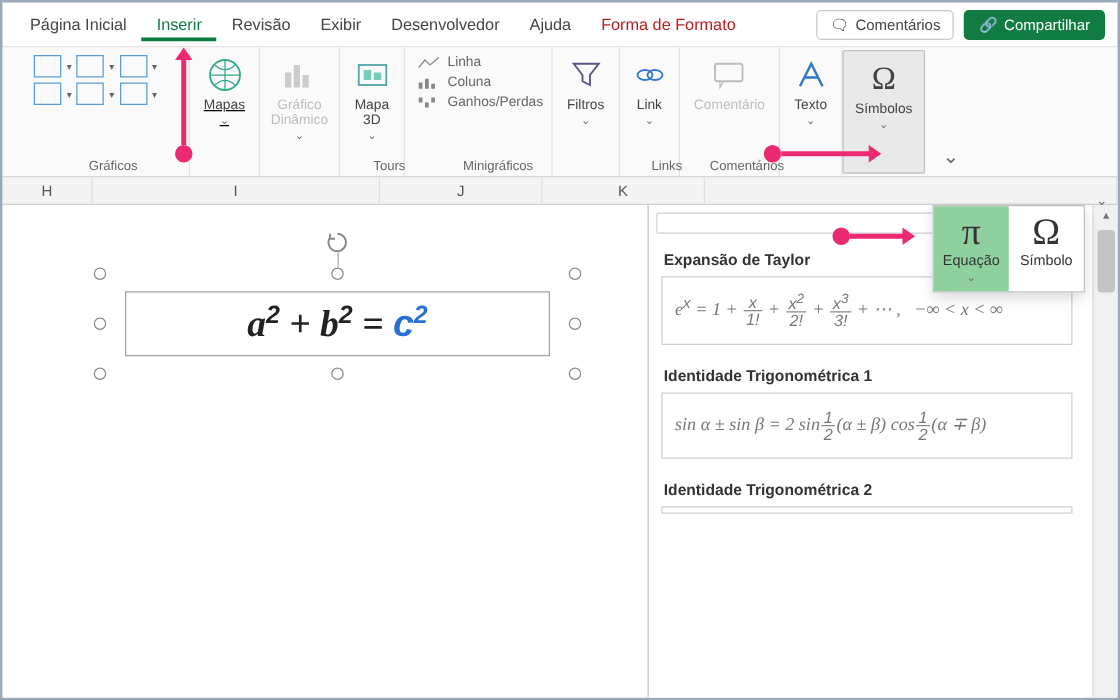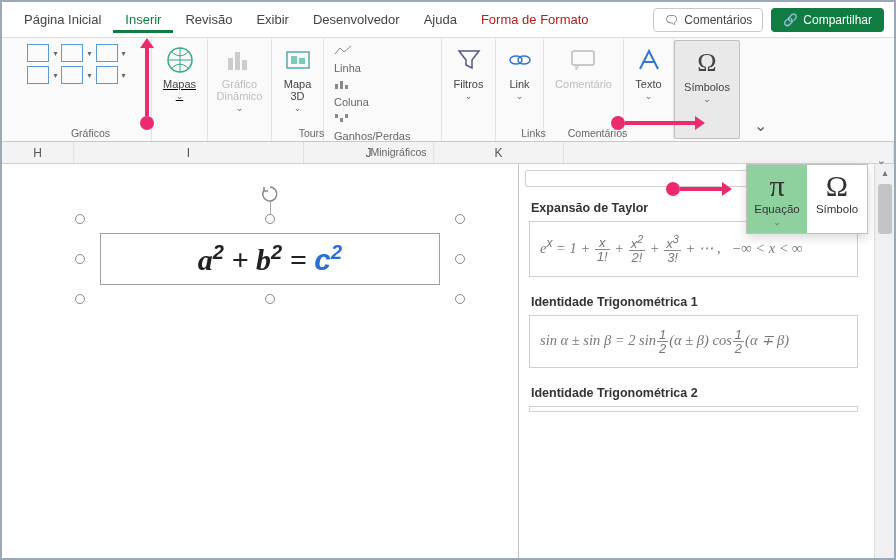--- a/index.html
+++ b/index.html
@@ -23,21 +23,21 @@
   .big-btn.disabled { color: #bdbdbd; }
   .chev { font-size: 9px; color: #666; }
   .ribbon-chev { align-self: flex-end; padding: 6px 10px; color: #666; }
 
   
   .mini-ico { width: 22px; height: 18px; border: 1px solid #5a9bd5; display: inline-block; }
   .mini-row { display: flex; gap: 4px; padding: 2px 0; align-items: center; }
   .drop-tri { font-size: 8px; color: #666; }
 
   
-  .spark-item { font-size: 11px; color: #666; display:flex; gap:6px; padding:2px 0;flex-direction:column;}
+  .spark-item { font-size: 11px; color: #666; display:flex; align-items:center; gap:6px; padding:2px 0;}
   .spark-ico { width:18px; height:12px; display:inline-block; }
 
   
   .col-head { display:flex; height:22px; border-bottom:1px solid #d0d0d0; background:#f3f3f3; font-size:12px; color:#555; }
   .col-head div { border-right:1px solid #e0e0e0; text-align:center; line-height:22px; }
 
   
   .sheet { position:relative; height:398px; background:#fff; }
 
   

